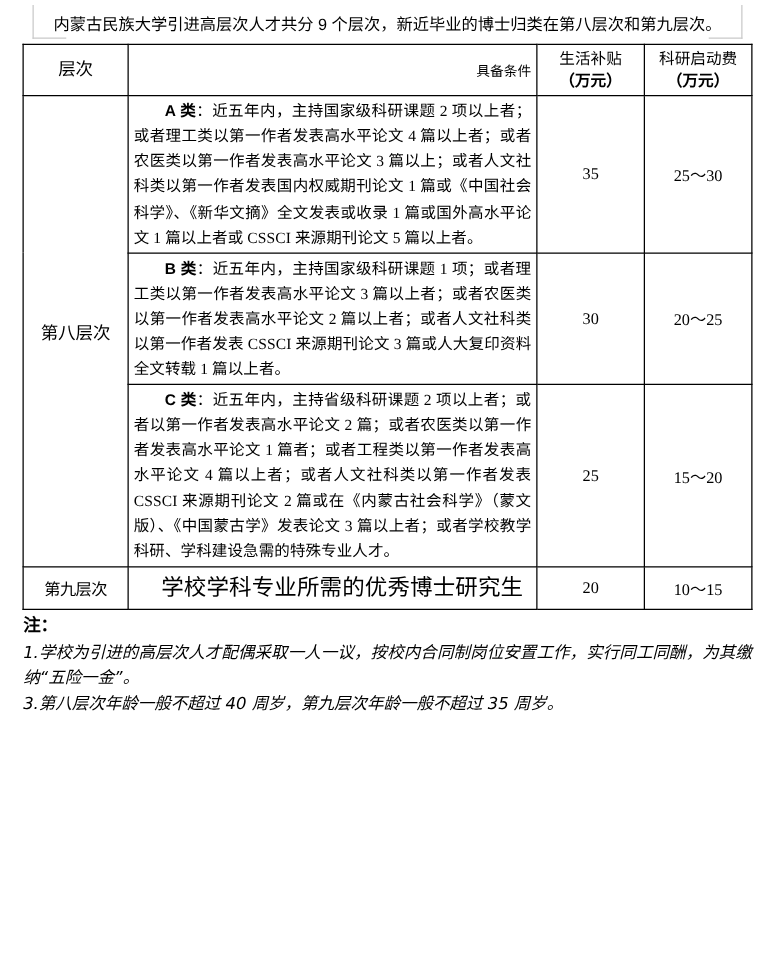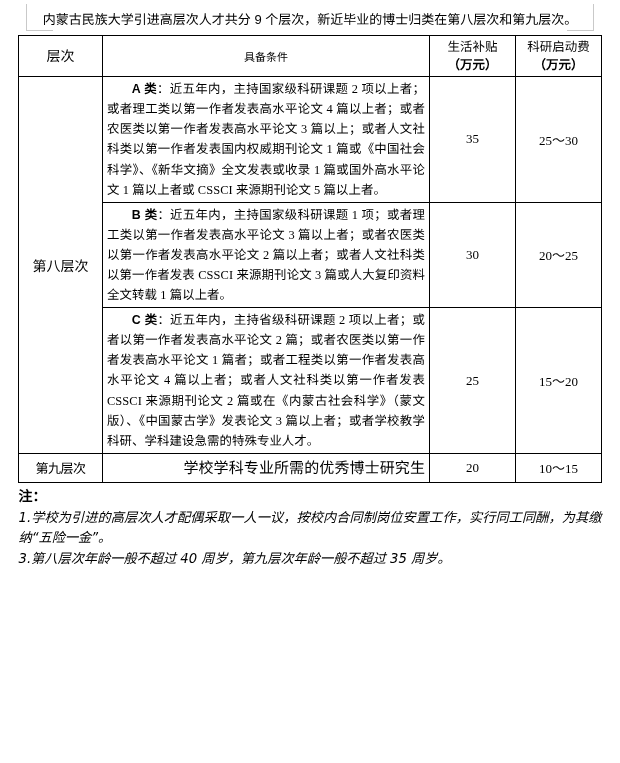--- a/index.html
+++ b/index.html
@@ -85,21 +85,21 @@
     font-size: 12.5px;
   }
   .th-cell .unit {
     display: block;
     font-weight: bold;
     font-size: 12.5px;
   }
   .th-cond {
     font-size: 11px;
     font-weight: bold;
-    text-align: center;
+    text-align: right;
     font-family: "DejaVu Sans", "Liberation Sans", sans-serif;
   }
 
   .level-cell {
     text-align: center;
     font-size: 14px;
     font-weight: bold;
     font-family: "DejaVu Sans", "Liberation Sans", sans-serif;
   }
 
@@ -118,23 +118,23 @@
   .cond-cell .body-text { }
   .cond-indent { text-indent: 2em; display: block; }
 
   .num-cell {
     text-align: center;
     font-size: 13px;
     font-family: "Liberation Serif", "DejaVu Serif", serif;
   }
 
   .row-nine .cond-cell {
-    text-align: right;
+    text-align: left;
     padding-left: 26px;
-    font-size: 15px;
+    font-size: 18px;
   }
   .row-nine .level-cell {
     font-size: 13px;
     letter-spacing: -0.5px;
   }
 
   .notes {
     width: 583px;
     margin: 3px auto 0 auto;
     font-family: "DejaVu Sans", "Liberation Sans", sans-serif;

